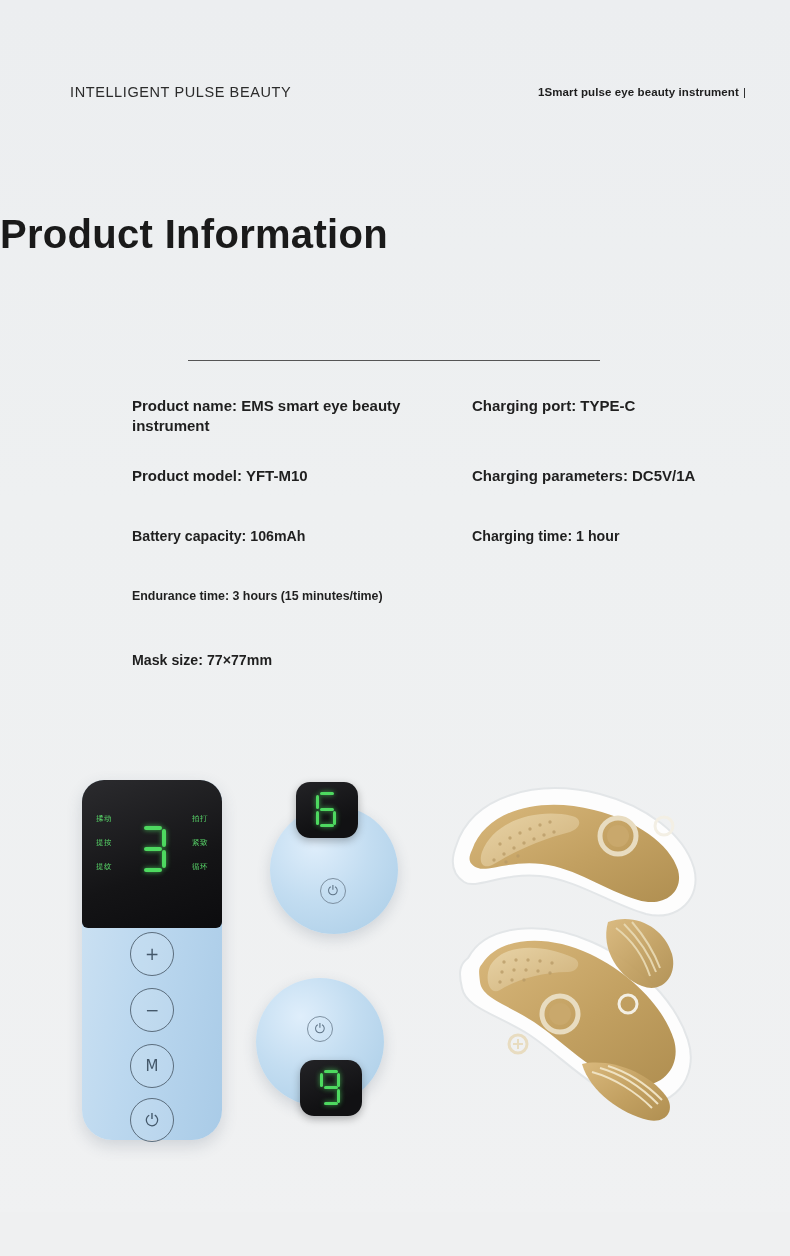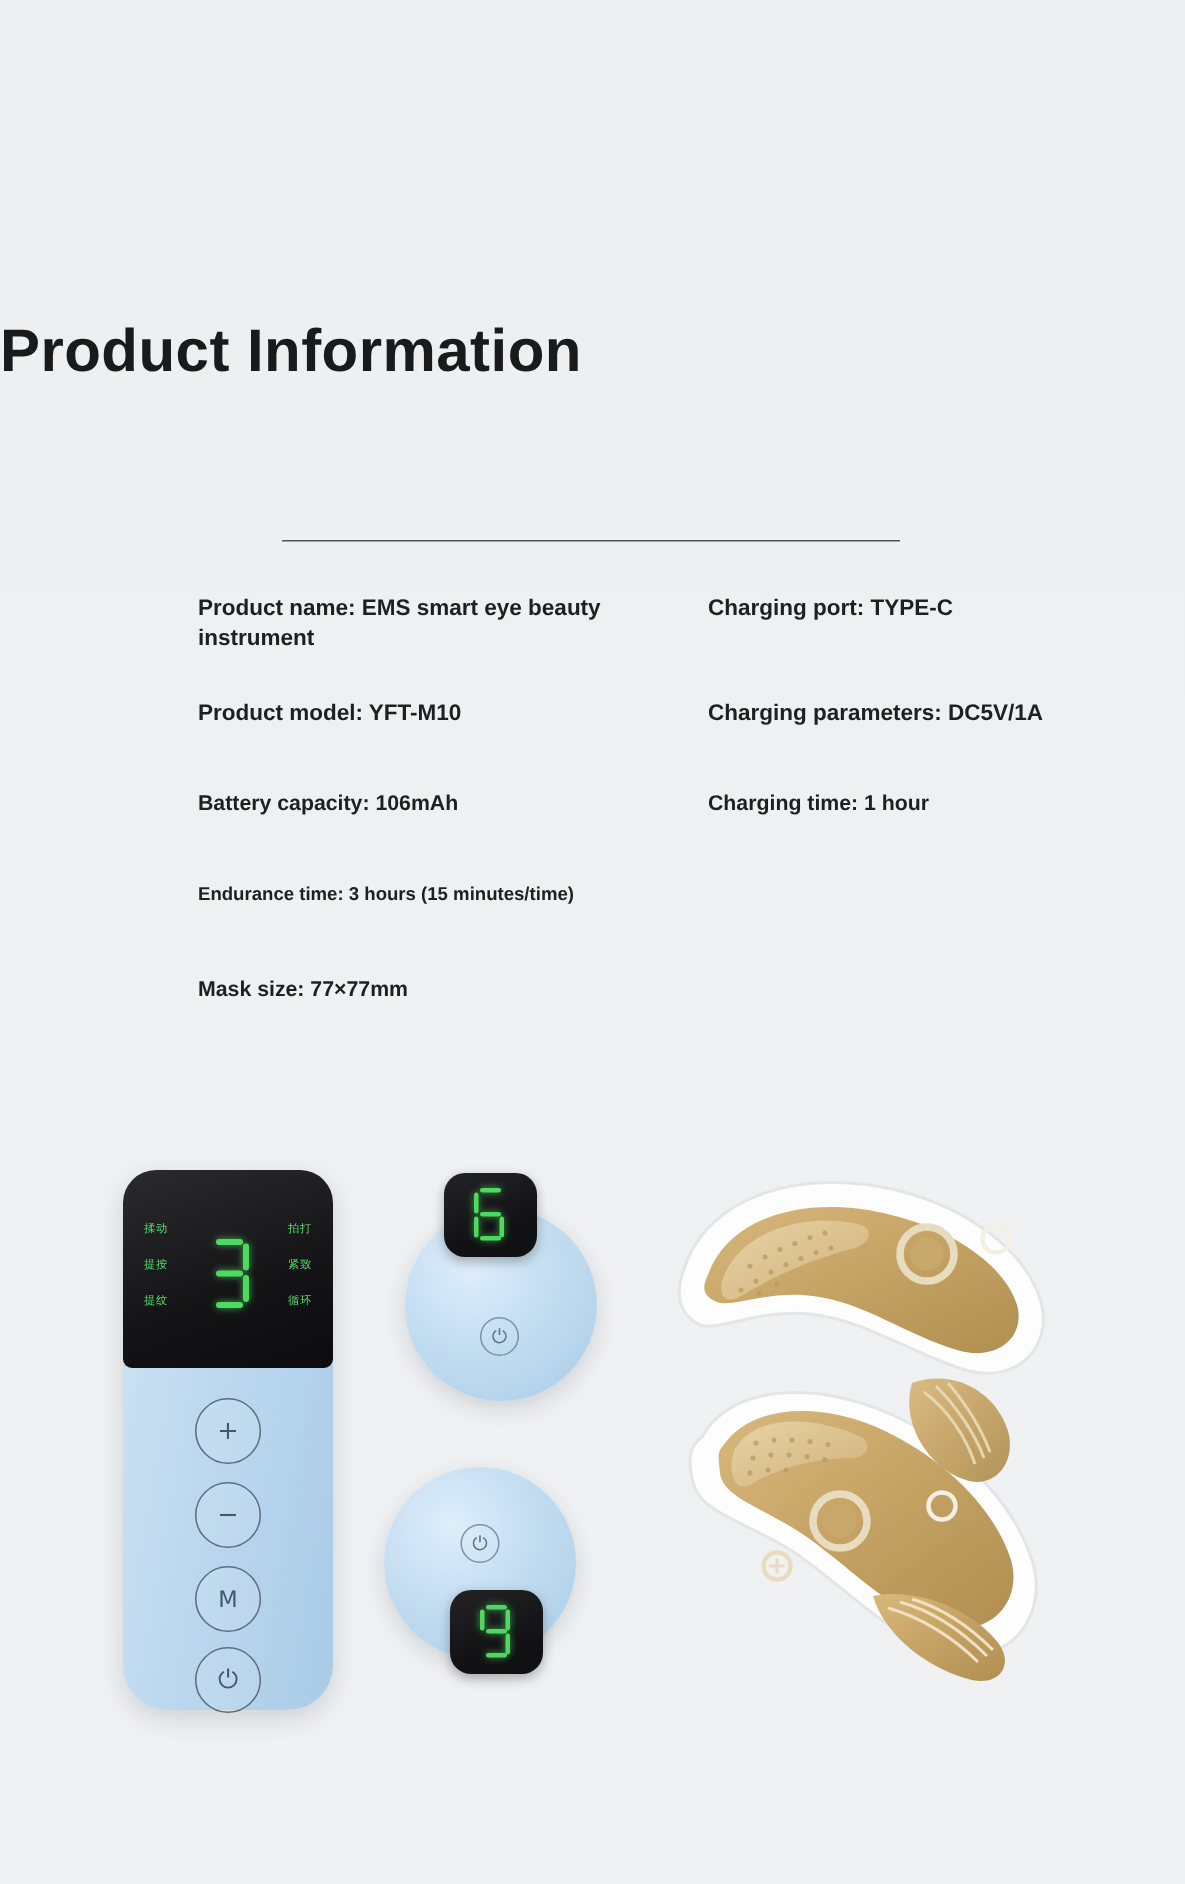--- a/index.html
+++ b/index.html
@@ -126,21 +126,21 @@
     width: 140px;
     height: 360px;
     border-radius: 22px 22px 30px 30px;
     background: linear-gradient(100deg,#cfe3f3 0%, #bcd8ef 45%, #a9cbe7 100%);
     box-shadow: 0 6px 16px rgba(60,80,100,0.18);
   }
   .handheld-screen {
     position: absolute;
     left: 0; top: 0;
     width: 140px;
-    height: 132px;
+    height: 148px;
     border-radius: 22px 22px 6px 6px;
     background: linear-gradient(160deg,#2b2b2e 0%, #141416 60%, #0c0c0e 100%);
     overflow: hidden;
   }
   .cn-label {
     position: absolute;
     color: #59d96a;
     font-size: 7.5px;
     font-family: "DejaVu Sans", sans-serif;
     letter-spacing: 0.5px;
@@ -268,20 +268,26 @@
     width: 790px;
     height: 44px;
     background: #eff0f1;
   }
 </style>
 </head>
 <body>
 
 <div class="page">
 
+  <div class="header">
+    <div class="header-left">INTELLIGENT PULSE BEAUTY</div>
+    <div class="header-right">
+      <span>1Smart pulse eye beauty instrument</span><span class="bar">|</span>
+    </div>
+  </div>
 
   <div class="title">Product Information</div>
   <div class="divider"></div>
 
   <div class="specs">
     <div class="spec col-left  r1 s15">Product name: EMS smart eye beauty instrument</div>
     <div class="spec col-left  r2 s15">Product model: YFT-M10</div>
     <div class="spec col-left  r3 s14">Battery capacity: 106mAh</div>
     <div class="spec col-left  r4 s12">Endurance time: 3 hours (15 minutes/time)</div>
     <div class="spec col-left  r5 s14">Mask size: 77×77mm</div>

